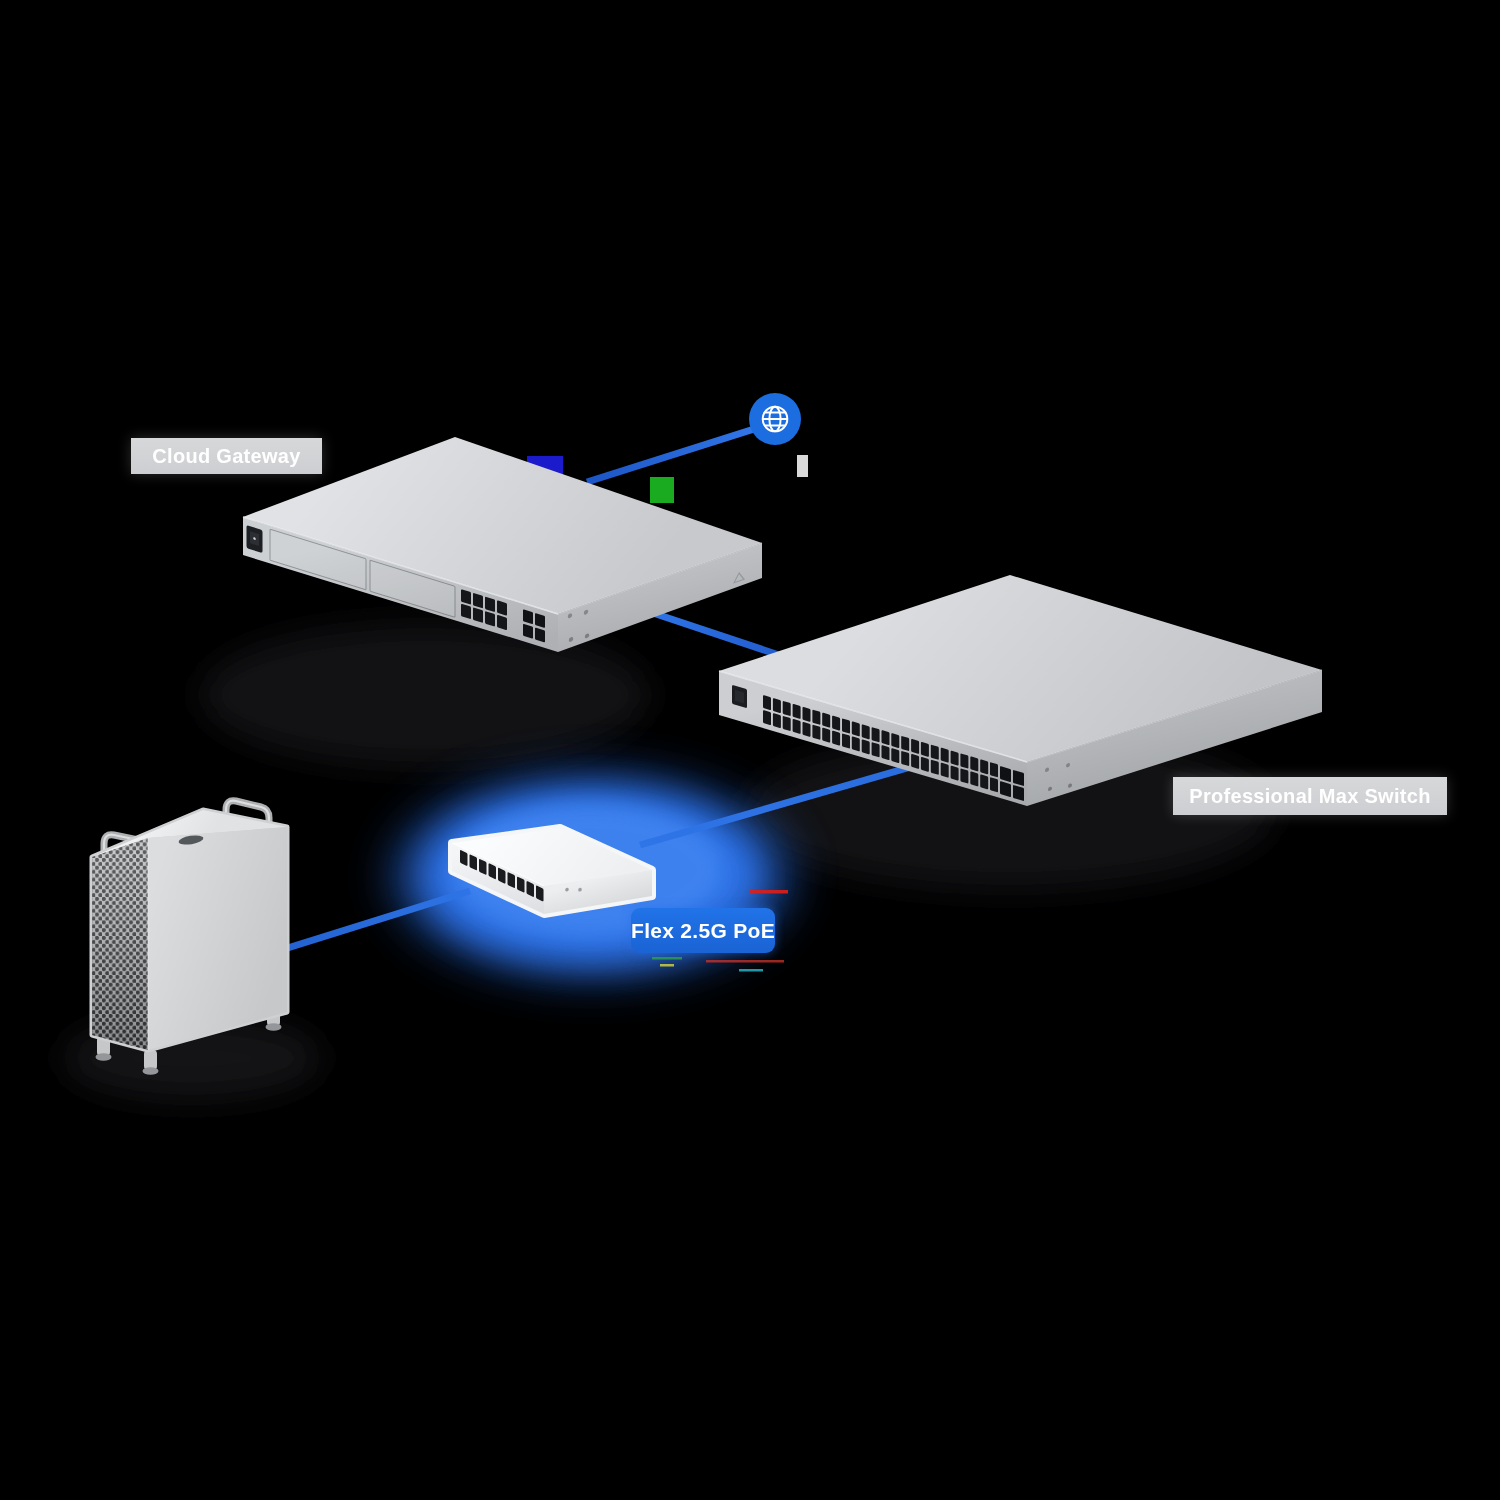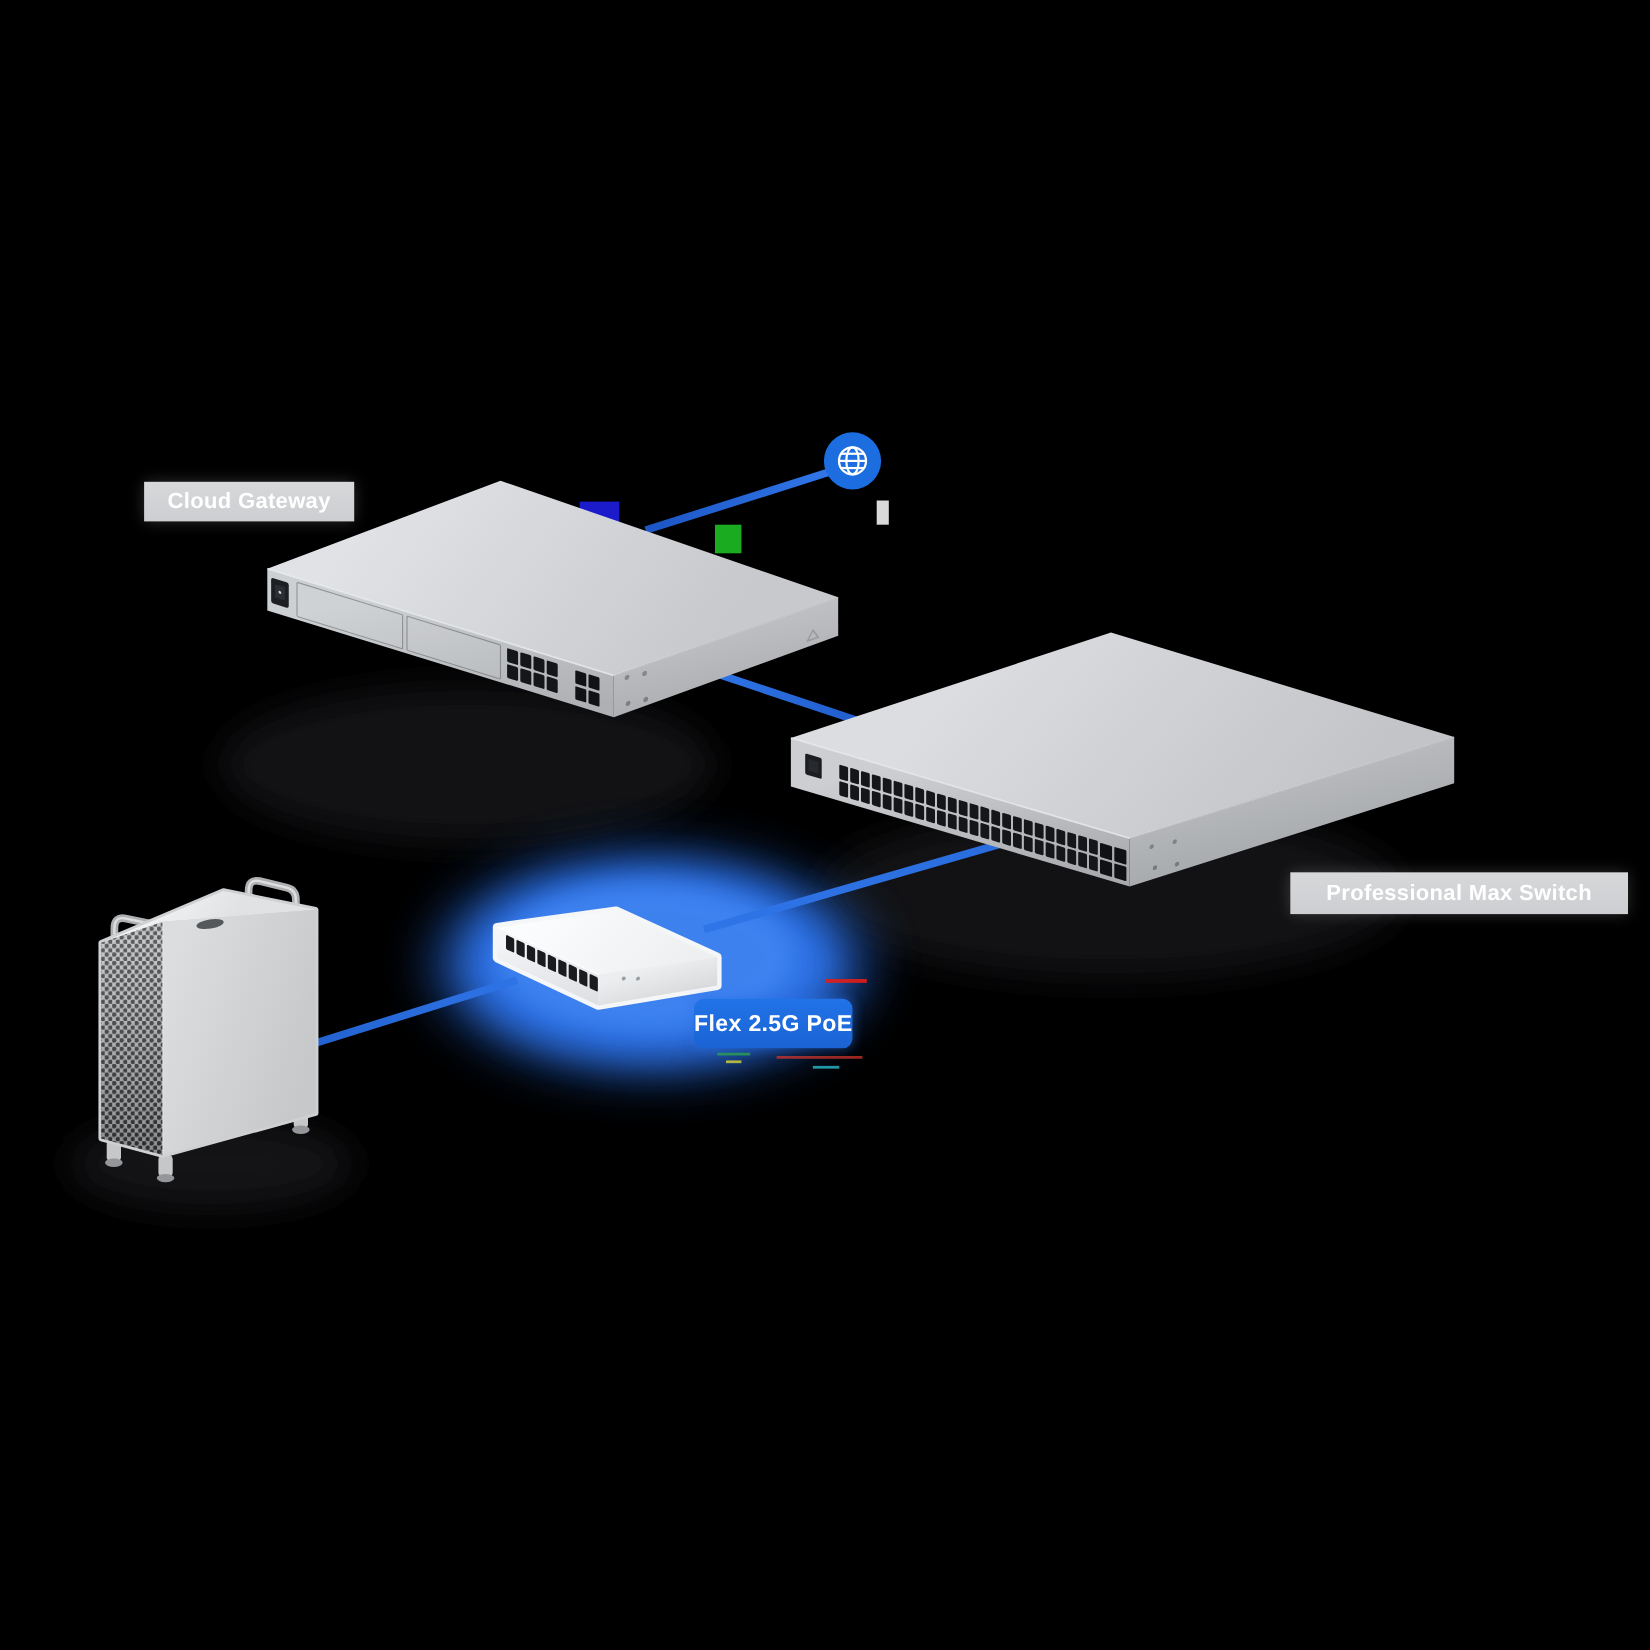--- a/index.html
+++ b/index.html
@@ -5,21 +5,21 @@
   html,body{margin:0;padding:0;background:#000;}
   #stage{position:relative;width:1500px;height:1500px;background:#000;overflow:hidden;
          font-family:"Liberation Sans",sans-serif;}
   #stage svg{position:absolute;left:0;top:0;}
   .label{position:absolute;display:flex;align-items:center;justify-content:center;
          color:#fff;font-weight:bold;letter-spacing:.3px;
          font-family:"Liberation Sans",sans-serif;}
   .label.gray{background:linear-gradient(180deg,#d7d8da,#cdced1);border-radius:0;
          box-shadow:0 0 14px rgba(255,255,255,.18);}
   #lbl-gw{left:131px;top:438px;width:191px;height:36px;font-size:20px;}
-  #lbl-sw{left:1173px;top:777px;width:307px;height:38px;font-size:20px;margin-top:16px;}
+  #lbl-sw{left:1173px;top:777px;width:274px;height:38px;font-size:20px;}
   #lbl-fx{left:631px;top:908px;width:144px;height:45px;font-size:21px;
          background:linear-gradient(180deg,#2173e8,#1a63d4);border-radius:9px;
          box-shadow:0 0 10px rgba(40,110,230,.5);}
 </style>
 </head>
 <body>
 
 <div id="stage">
 <svg width="1500" height="1500" viewBox="0 0 1500 1500">
   <defs>

